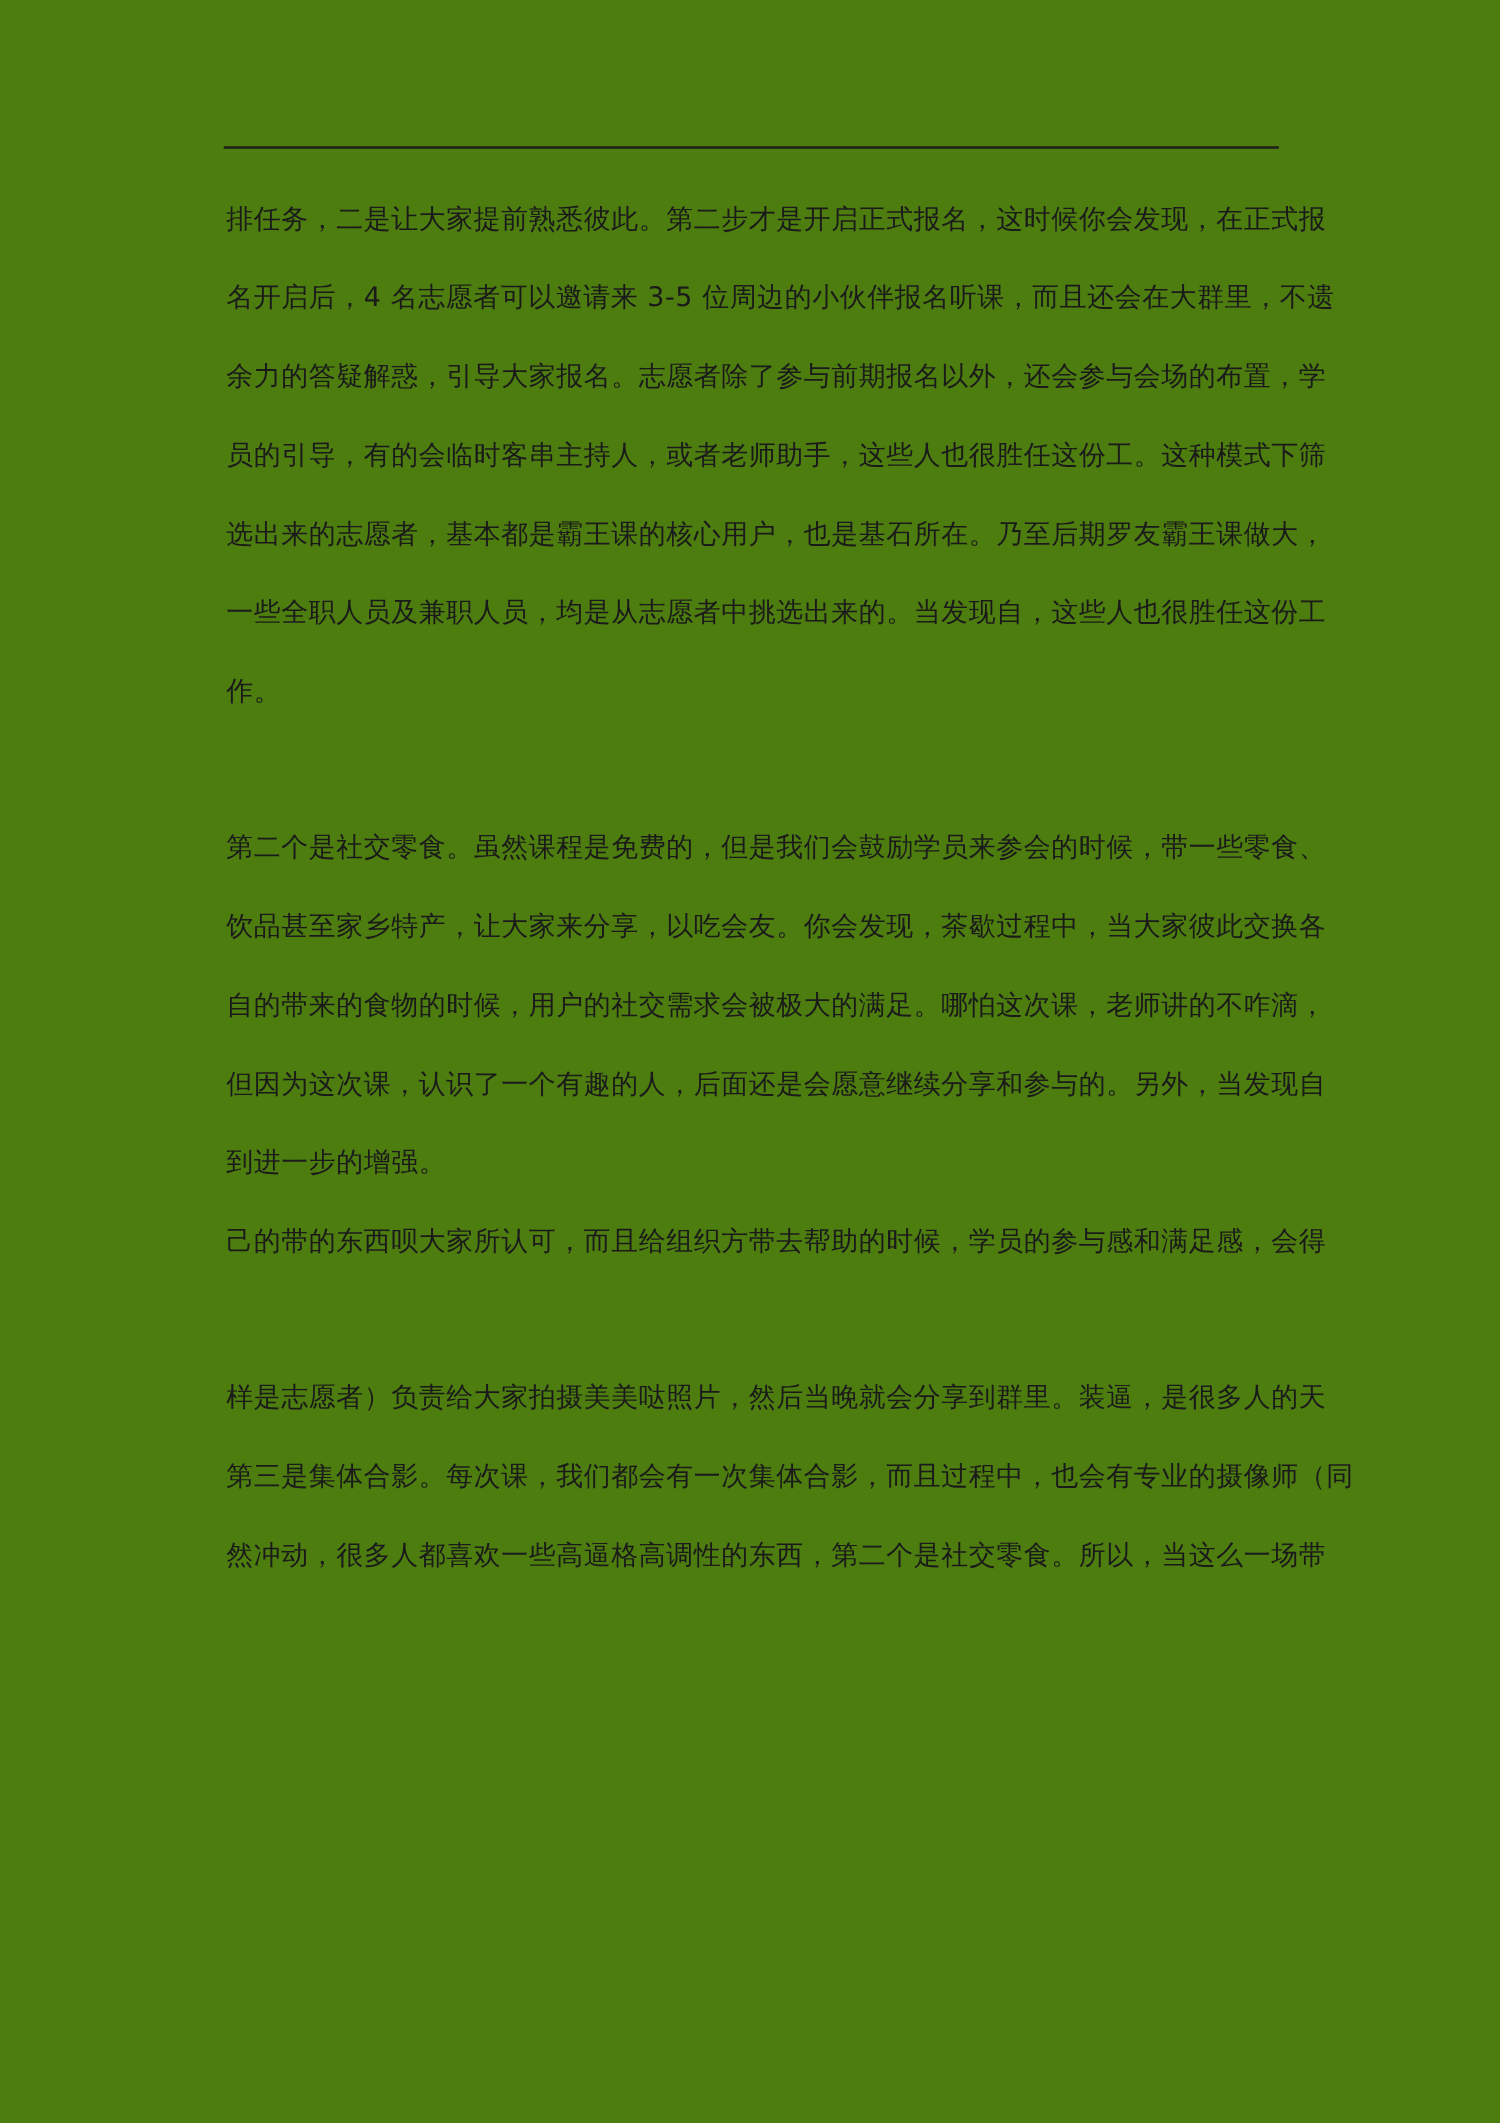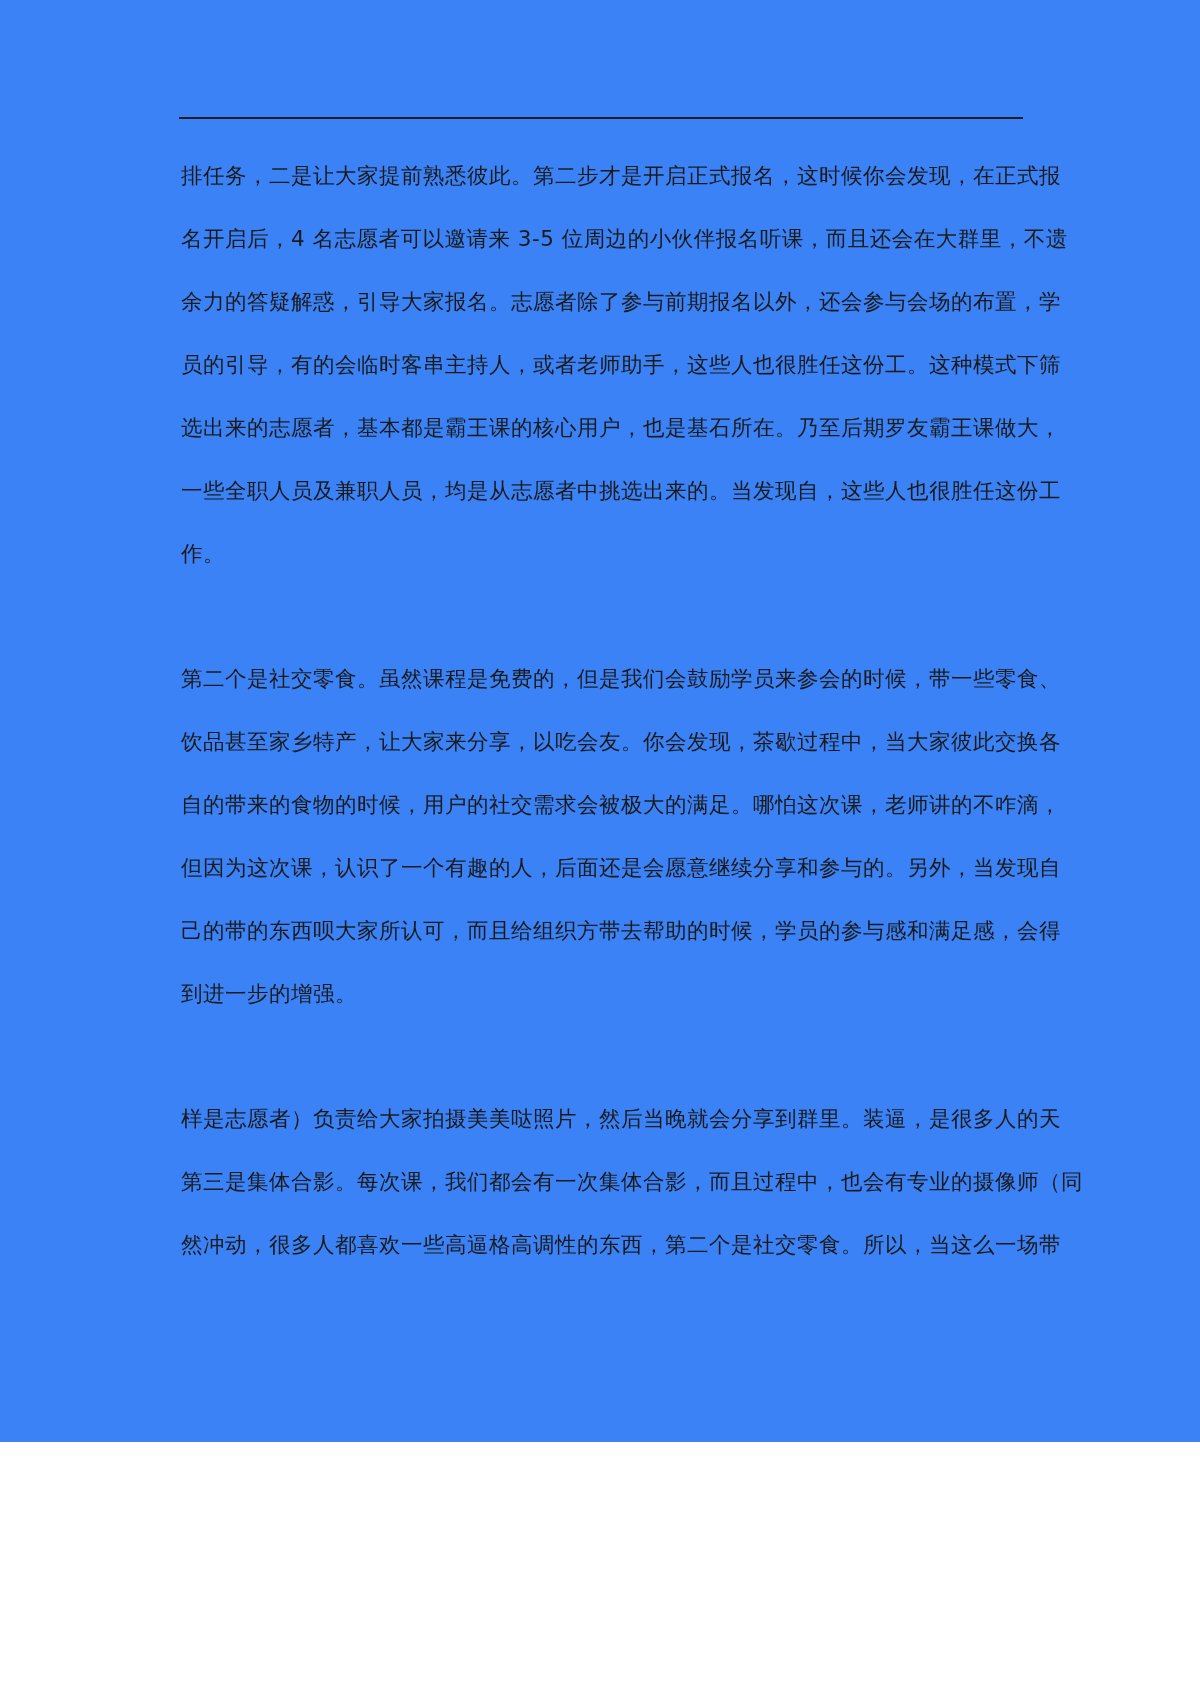--- a/index.html
+++ b/index.html
@@ -13,22 +13,22 @@
       position: relative;
       overflow: hidden;
       font-family: "DejaVu Sans", "Liberation Sans", sans-serif;
       color: #1a1a1a;
     }
     .page {
       position: absolute;
       left: 0;
       top: 0;
       width: 1200px;
-      height: 1442px;
-      background: #3b82f6;
+      height: 1698px;
+      background: #4d7c0f;
     }
     .header-rule {
       position: absolute;
       left: 179px;
       top: 117px;
       width: 844px;
       height: 0;
       border-top: 2px solid #1e1e1e;
     }
     .body-text {
@@ -72,22 +72,22 @@
       <span class="line">一些全职人员及兼职人员，均是从志愿者中挑选出来的。当发现自，这些人也很胜任这份工</span>
       <span class="line last">作。</span>
     </p>
 
 
     <p class="para">
       <span class="line">第二个是社交零食。虽然课程是免费的，但是我们会鼓励学员来参会的时候，带一些零食、</span>
       <span class="line">饮品甚至家乡特产，让大家来分享，以吃会友。你会发现，茶歇过程中，当大家彼此交换各</span>
       <span class="line">自的带来的食物的时候，用户的社交需求会被极大的满足。哪怕这次课，老师讲的不咋滴，</span>
       <span class="line">但因为这次课，认识了一个有趣的人，后面还是会愿意继续分享和参与的。另外，当发现自</span>
+      <span class="line last">到进一步的增强。</span>
       <span class="line">己的带的东西呗大家所认可，而且给组织方带去帮助的时候，学员的参与感和满足感，会得</span>
-      <span class="line last">到进一步的增强。</span>
     </p>
 
     <p class="para">
       <span class="line">样是志愿者）负责给大家拍摄美美哒照片，然后当晚就会分享到群里。装逼，是很多人的天</span>
       <span class="line">第三是集体合影。每次课，我们都会有一次集体合影，而且过程中，也会有专业的摄像师（同</span>
       <span class="line">然冲动，很多人都喜欢一些高逼格高调性的东西，第二个是社交零食。所以，当这么一场带</span>
     </p>
 
   </div>
 </div>

